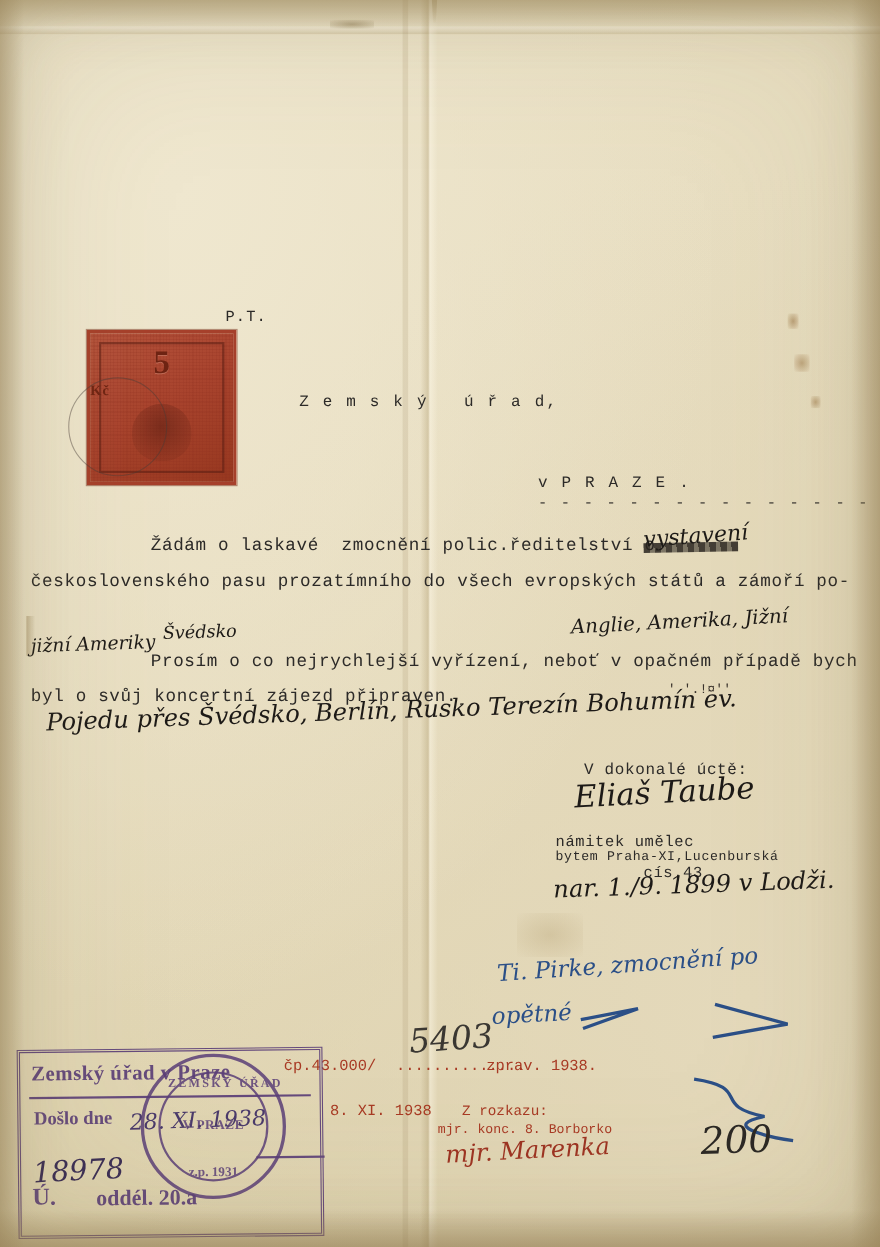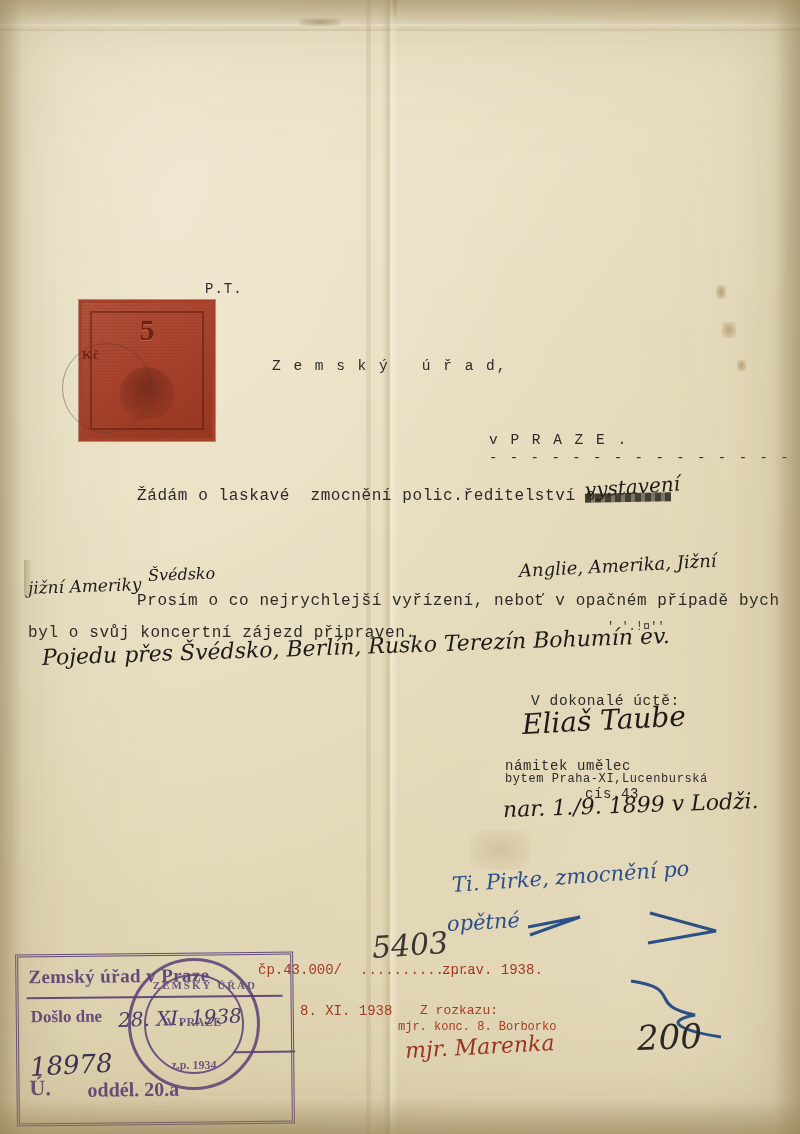--- a/index.html
+++ b/index.html
@@ -290,20 +290,21 @@
     <div class="revenue-crest"></div>
   </div>
   <div class="cancel-circle"></div>
 
   <div class="typed pt">P.T.</div>
   <div class="typed zemsky">Z e m s k ý   ú ř a d,</div>
   <div class="typed vpraze">v P R A Z E .</div>
   <div class="typed dashes">- - - - - - - - - - - - - - - - -</div>
 
   <div class="typed l1">Žádám o laskavé  zmocnění polic.ředitelství o</div>
+  <div class="typed l2">československého pasu prozatímního do všech evropských států a zámoří po-</div>
   <div class="typed l4">Prosím o co nejrychlejší vyřízení, neboť v opačném případě bych</div>
   <div class="typed l5">byl o svůj koncertní zájezd připraven.</div>
   <div class="strike"></div>
   <div class="smudge1">' '.!¤''</div>
 
   <div class="hand h-vystaveni">vystavení</div>
   <div class="hand h-anglie">Anglie, Amerika, Jižní</div>
   <div class="hand h-jizni">jižní Ameriky</div>
   <div class="hand h-svedsko">Švédsko</div>
   <div class="hand h-pojedu">Pojedu přes Švédsko, Berlín, Rusko Terezín Bohumín ev.</div>
@@ -343,21 +344,21 @@
     <div class="violet-doslo">Došlo dne</div>
     <div class="violet-rule"></div>
     <div class="violet-u">Ú.</div>
     <div class="violet-oddel">oddél. 20.a</div>
   </div>
 
   <div class="round-stamp">
     <div class="round-stamp-inner"></div>
     <div class="round-arc">ZEMSKÝ ÚŘAD</div>
     <div class="round-text">V PRAZE</div>
-    <div class="round-zp">z.p. 1934</div>
+    <div class="round-zp">z.p. 1931</div>
   </div>
 
   <div class="hand h-dosloDatum">28. XI. 1938</div>
   <div class="hand h-18978">18978</div>
 
   <div class="vignette"></div>
   <div class="edge-top"></div>
   <div class="edge-bottom"></div>
   <div class="edge-left"></div>
   <div class="edge-right"></div>

